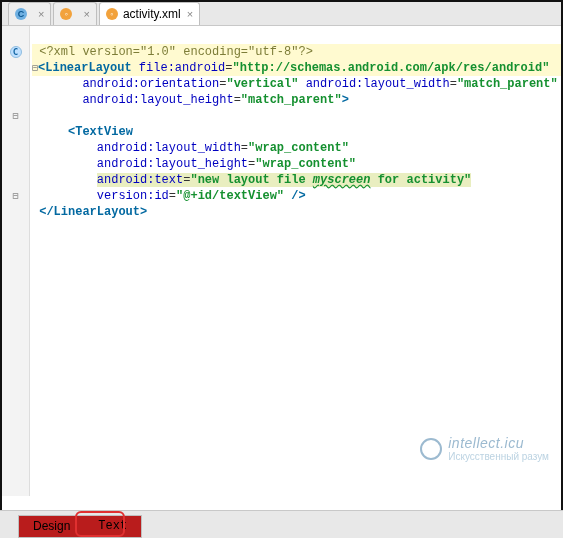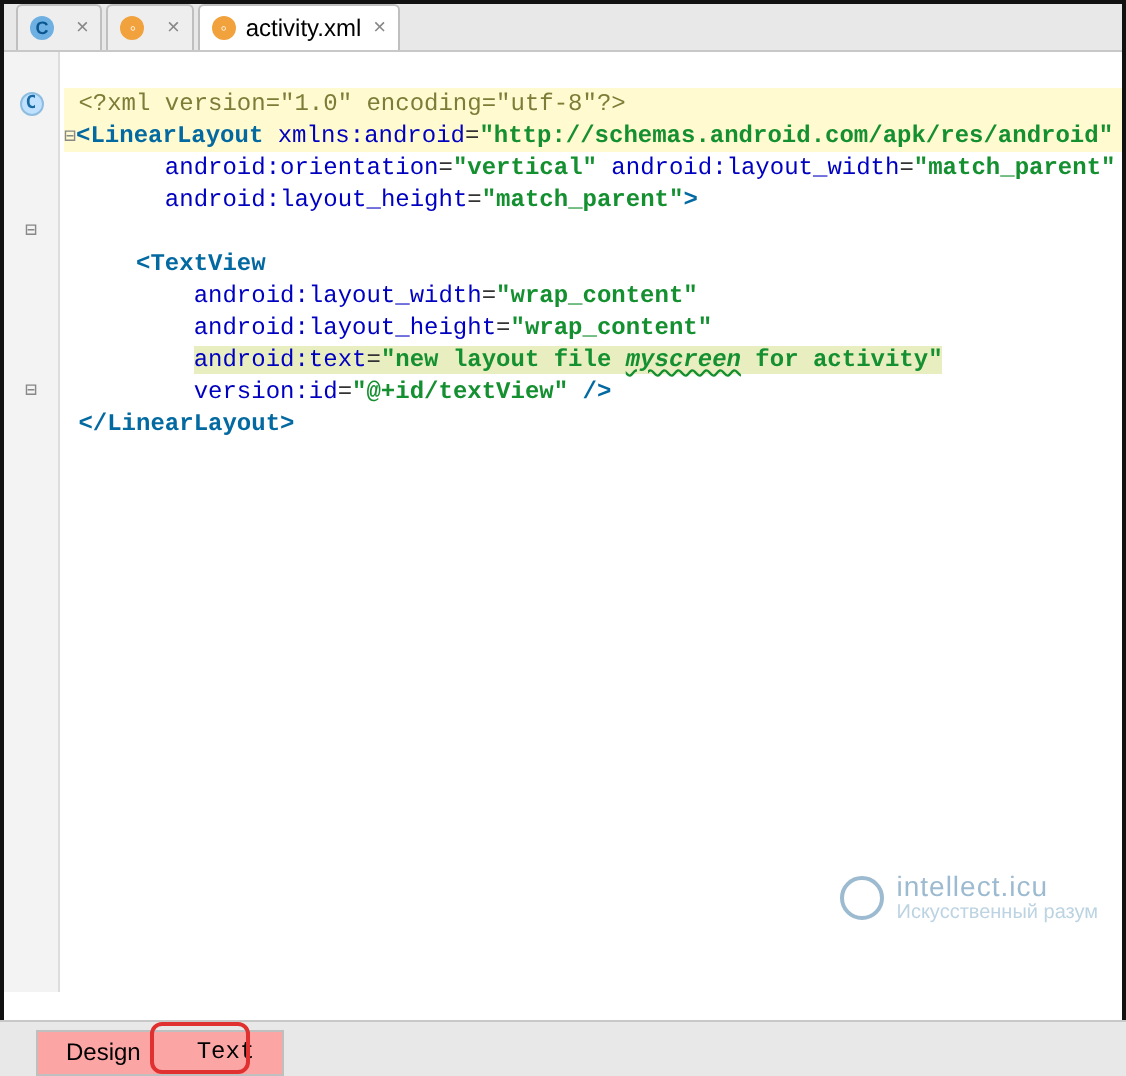--- a/index.html
+++ b/index.html
@@ -93,21 +93,21 @@
     height: 28px;
     background: #e8e8e8;
     border-top: 1px solid #c8c8c8;
     display: flex;
     align-items: flex-end;
     padding: 0 0 0 18px;
   }
   .btab {
     padding: 3px 14px 4px;
     border: 1px solid #bfbfbf;
-    background:#fca5a5;
+    background:#b91c1c;
     font-size:12px;
     cursor:pointer;
   }
   .btab.design { border-right:none; }
   .btab.text { border-left:none;font-family:Liberation Mono, monospace; }
   .red-outline {
     position:absolute;
     border: 2.5px solid #e03030;
     border-radius: 6px;
     pointer-events: none;
@@ -125,21 +125,21 @@
     gap:6px;
   }
   .watermark .logo {
     width:22px;height:22px;border:2px solid #9cbad0;border-radius:50%;
     position:relative;
   }
   .watermark .logo::before,
   .watermark .logo::after{
     content:"";position:absolute;background:#9cbad0;
   }
-  .watermark .t1{font-size:14px;letter-spacing:0.5px;}
+  .watermark .t1{font-size:14px;letter-spacing:0.5px;font-style:italic;}
   .watermark .t2{font-size:10px;color:#bcd3e2;}
 </style>
 </head>
 <body>
 
 <div class="tab-bar">
   <div class="file-tab">
     <span class="ico class">C</span>
     <span class="close">×</span>
   </div>
@@ -169,21 +169,21 @@
     <div class="g-row"></div>
     <div class="g-row"></div>
     <div class="g-row"></div>
     <div class="g-row"></div>
     <div class="g-row">
         <span class="fold">⊟</span>
       </div>
   </div>
   <div class="code">
 <span class="hl-line"> <span class="decl">&lt;?xml version="1.0" encoding="utf-8"?&gt;</span></span>
-<span class="hl-line"><span class="fold">⊟</span><span class="tag">&lt;LinearLayout </span><span class="attr-ns">xmlns:android</span>=<span class="attr-val">"http://schemas.android.com/apk/res/android"</span></span>
+<span class="hl-line"><span class="fold">⊟</span><span class="tag">&lt;LinearLayout </span><span class="attr-ns">file:android</span>=<span class="attr-val">"http://schemas.android.com/apk/res/android"</span></span>
        <span class="attr-ns">android:orientation</span>=<span class="attr-val">"vertical"</span> <span class="attr-ns">android:layout_width</span>=<span class="attr-val">"match_parent"</span>
        <span class="attr-ns">android:layout_height</span>=<span class="attr-val">"match_parent"</span><span class="tag">&gt;</span>
 
      <span class="tag">&lt;TextView</span>
          <span class="attr-ns">android:layout_width</span>=<span class="attr-val">"wrap_content"</span>
          <span class="attr-ns">android:layout_height</span>=<span class="attr-val">"wrap_content"</span>
          <span class="hl-warn"><span class="attr-ns">android:text</span>=<span class="attr-val"><span>"new layout file </span><span class="wavy">myscreen</span><span> for activity"</span></span></span>
          <span class="attr-ns">version:id</span>=<span class="attr-val">"@+id/textView"</span><span class="tag"> /&gt;</span>
  <span class="tag">&lt;/LinearLayout&gt;</span>
   </div>

